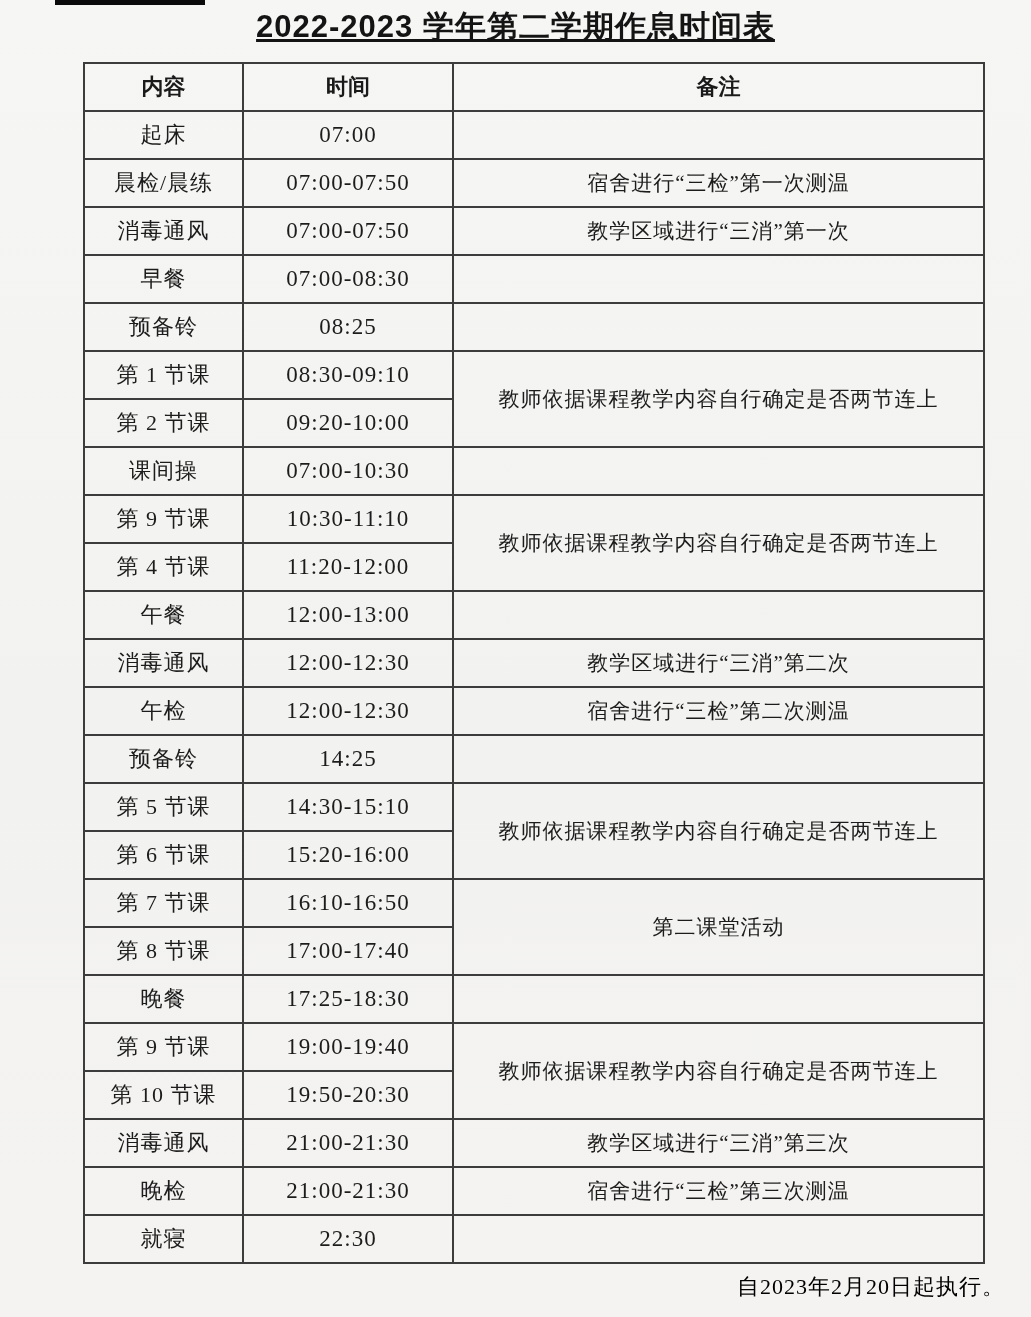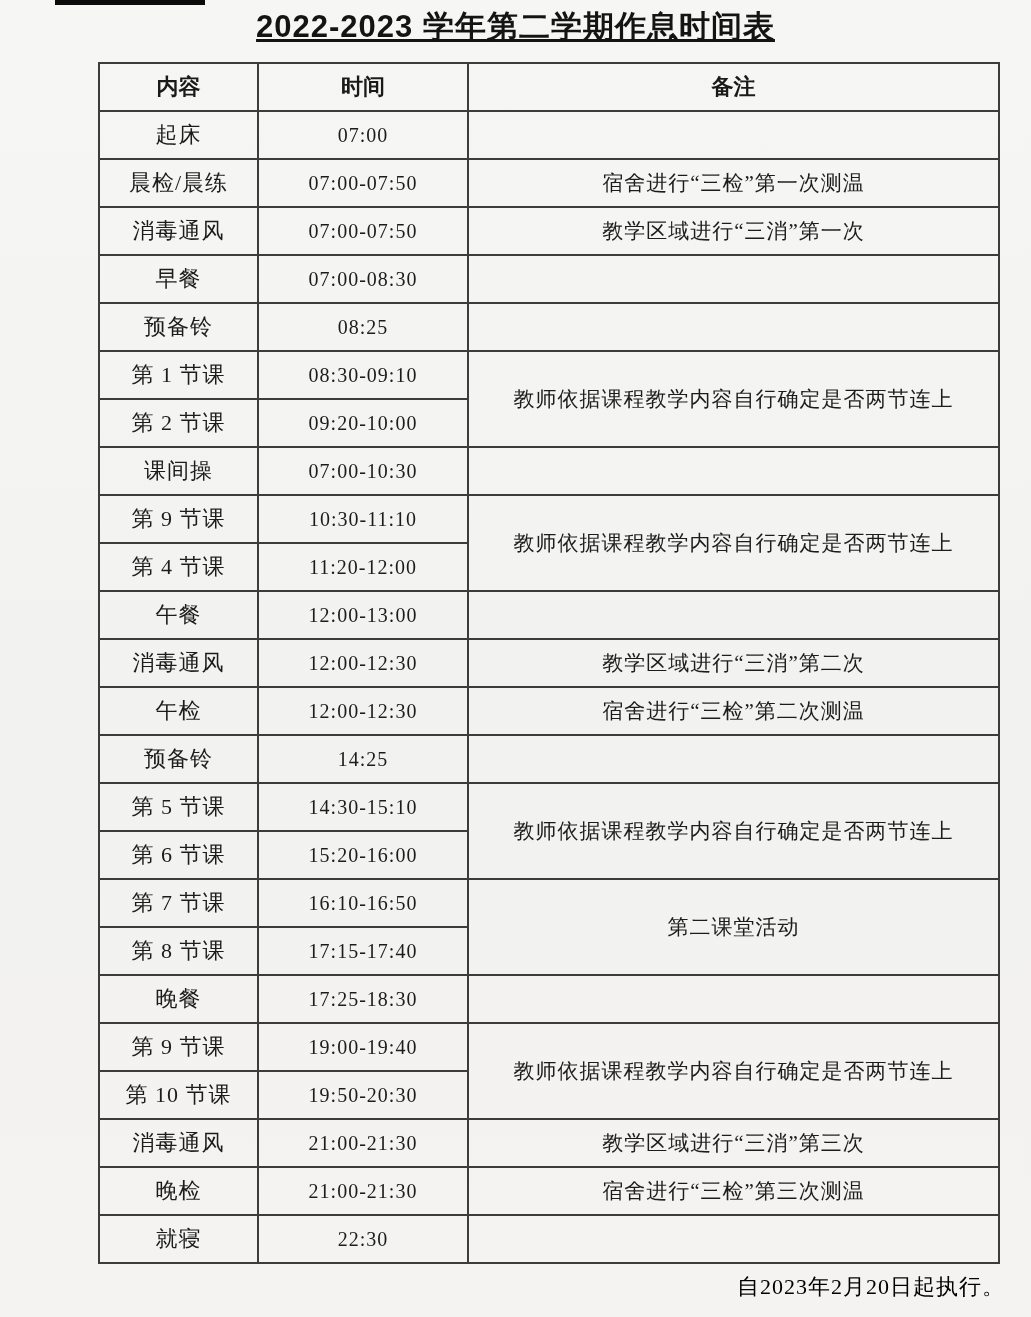--- a/index.html
+++ b/index.html
@@ -32,21 +32,21 @@
     font-family: "Liberation Sans", "DejaVu Sans", sans-serif;
     font-weight: bold;
     font-size: 31px;
     letter-spacing: 1px;
     color: #141414;
     text-decoration: underline;
   }
   table.timetable {
     position: absolute;
     top: 62px;
-    left: 98px;
+    left: 83px;
     width: 900px;
     border-collapse: collapse;
     table-layout: fixed;
   }
   .timetable col.c1 { width: 159px; }
   .timetable col.c2 { width: 210px; }
   .timetable col.c3 { width: 531px; }
   .timetable th, .timetable td {
     border: 2px solid #3c3c3c;
     text-align: center;
@@ -61,21 +61,21 @@
     font-family: "Liberation Sans", "DejaVu Sans", sans-serif;
     font-weight: bold;
     font-size: 22px;
     color: #1a1a1a;
   }
   .content-cell {
     font-size: 22px;
     letter-spacing: 1px;
   }
   .time-cell {
-    font-size: 20px;
+    font-size: 23px;
     letter-spacing: 1px;
   }
   .remark-cell {
     font-size: 21px;
     letter-spacing: 1px;
   }
   .footer-note {
     position: absolute;
     top: 1272px;
     left: 0;
@@ -182,21 +182,21 @@
       <td class="content-cell">第 6 节课</td>
       <td class="time-cell">15:20-16:00</td>
     </tr>
     <tr>
       <td class="content-cell">第 7 节课</td>
       <td class="time-cell">16:10-16:50</td>
       <td class="remark-cell" rowspan="2">第二课堂活动</td>
     </tr>
     <tr>
       <td class="content-cell">第 8 节课</td>
-      <td class="time-cell">17:15-17:40</td>
+      <td class="time-cell">17:00-17:40</td>
     </tr>
     <tr>
       <td class="content-cell">晚餐</td>
       <td class="time-cell">17:25-18:30</td>
       <td class="remark-cell"></td>
     </tr>
     <tr>
       <td class="content-cell">第 9 节课</td>
       <td class="time-cell">19:00-19:40</td>
       <td class="remark-cell" rowspan="2">教师依据课程教学内容自行确定是否两节连上</td>

